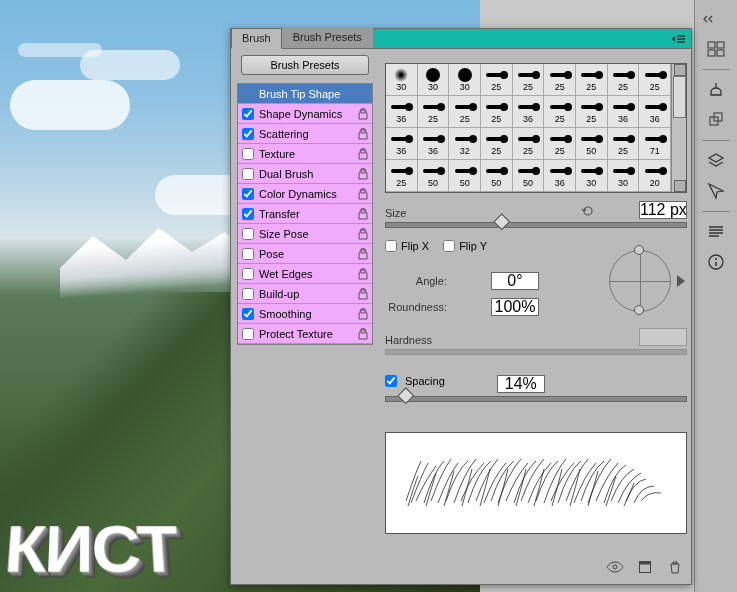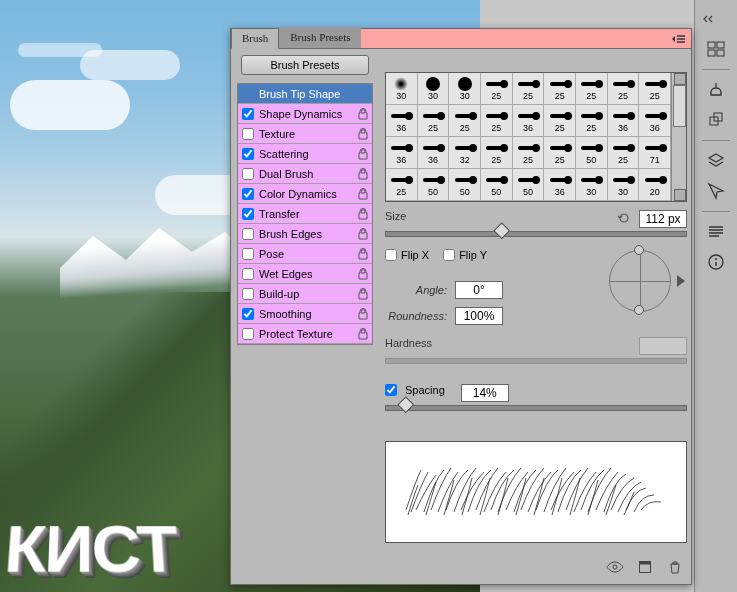--- a/index.html
+++ b/index.html
@@ -69,25 +69,24 @@
     top: 28px;
     width: 460px;
     height: 555px;
     background: #bababa;
     border: 1px solid #6a6a6a;
     box-shadow: 0 2px 8px rgba(0,0,0,0.4);
     z-index: 10;
   }
   .tabs {
     display: flex;
-    background: #fca5a5;
+    background: #14b8a6;
     border-bottom: 1px solid #6a6a6a;
     height: 19px;
     align-items: flex-end;
-    font-family: Liberation Serif, serif;
   }
   .tab {
     padding: 3px 10px;
     font-size: 11px;
     color: #222;
     background: #9a9a9a;
     border: 1px solid transparent;
     cursor: pointer;
     height: 13px;
     line-height: 13px;
@@ -148,21 +147,21 @@
   .opt-row input[type=checkbox] {
     width: 12px; height: 12px;
     margin: 0;
   }
   .opt-row .spacer { width: 12px; flex-shrink: 0; }
   .opt-label { flex: 1; }
   .lock-icon svg { width: 10px; height: 12px; display: block; }
 
   .right-col {
     flex: 1;
-    padding: 23px 6px;
+    padding: 14px 6px;
     position: relative;
   }
   .brush-grid {
     height: 128px;
     border: 1px solid #5a5a5a;
     background: #e5e5e5;
     display: flex;
     position: relative;
   }
   .brush-cells {
@@ -208,35 +207,36 @@
   .vscroll::after { bottom: 0; }
   .vscroll .thumb-bar {
     position: absolute;
     top: 12px; left: 1px; width: 11px; height: 40px;
     background: #dadada;
     border: 1px solid #777;
   }
 
   .ctrl-row {
     display: flex;
-    align-items: flex-start;
+    align-items: flex-end;
     margin-top: 8px;
     font-size: 11px;
     gap: 6px;
   }
   .ctrl-row .lbl { color: #333; }
   .ctrl-row .flex-s { flex: 1; }
   .num-input {
     background: #fff;
     border: 1px solid #666;
     width: 46px;
     height: 16px;
     text-align: center;
-    font-size: 12px;
+    font-size: 16px;
     padding: 0;
+    margin-left: 36px;
   }
   .slider-track {
     height: 4px;
     background: #8a8a8a;
     border: 1px solid #666;
     margin-top: 3px;
     position: relative;
   }
   .slider-handle {
     position: absolute;
@@ -295,21 +295,21 @@
   .angle-arrow {
     position: absolute;
     top: 30px; right: -6px;
     width: 0; height: 0;
     border-left: 8px solid #555;
     border-top: 6px solid transparent;
     border-bottom: 6px solid transparent;
   }
 
   .ar-row { display: flex; align-items: center; gap: 8px; margin-top: 8px; }
-  .ar-row .lbl { width: 62px; text-align: right; color: #333; font-style: italic; }
+  .ar-row .lbl { width: 62px; text-align: right; color: #333; }
 
   .disabled { color: #888; }
   .hardness-box { width: 46px; height: 16px; border: 1px solid #999; background: #cacaca; }
 
   .spacing-row { display: flex; align-items: flex-start; margin-top: 20px; gap: 8px; }
   .spacing-row input[type=checkbox] { width: 12px; height: 12px; margin: 0; }
 
   .preview-box {
     margin: 30px auto 0 auto;
     width: 300px; height: 100px;
@@ -397,38 +397,38 @@
         <div class="opt-row">
           <input type="checkbox" checked="" style="">
           <span class="opt-label">Shape Dynamics</span>
           <span class="lock-icon">
               <svg viewBox="0 0 10 12">
                 <path d="M2 5V3.5a3 3 0 016 0V5h1v6H1V5h1zm1.2 0h3.6V3.5a1.8 1.8 0 00-3.6 0V5z" fill="none" stroke="#555" stroke-width="1"></path>
               </svg>
             </span>
         </div>
         <div class="opt-row">
+          <input type="checkbox" checked="" style="">
+          <span class="opt-label">Scattering</span>
+          <span class="lock-icon">
+              <svg viewBox="0 0 10 12">
+                <path d="M2 5V3.5a3 3 0 016 0V5h1v6H1V5h1zm1.2 0h3.6V3.5a1.8 1.8 0 00-3.6 0V5z" fill="none" stroke="#555" stroke-width="1"></path>
+              </svg>
+            </span>
+        </div>
+        <div class="opt-row">
           <input type="checkbox" style="">
           <span class="opt-label">Texture</span>
           <span class="lock-icon">
               <svg viewBox="0 0 10 12">
                 <path d="M2 5V3.5a3 3 0 016 0V5h1v6H1V5h1zm1.2 0h3.6V3.5a1.8 1.8 0 00-3.6 0V5z" fill="none" stroke="#555" stroke-width="1"></path>
               </svg>
             </span>
         </div>
         <div class="opt-row">
-          <input type="checkbox" checked="" style="">
-          <span class="opt-label">Scattering</span>
-          <span class="lock-icon">
-              <svg viewBox="0 0 10 12">
-                <path d="M2 5V3.5a3 3 0 016 0V5h1v6H1V5h1zm1.2 0h3.6V3.5a1.8 1.8 0 00-3.6 0V5z" fill="none" stroke="#555" stroke-width="1"></path>
-              </svg>
-            </span>
-        </div>
-        <div class="opt-row">
           <input type="checkbox" style="">
           <span class="opt-label">Dual Brush</span>
           <span class="lock-icon">
               <svg viewBox="0 0 10 12">
                 <path d="M2 5V3.5a3 3 0 016 0V5h1v6H1V5h1zm1.2 0h3.6V3.5a1.8 1.8 0 00-3.6 0V5z" fill="none" stroke="#555" stroke-width="1"></path>
               </svg>
             </span>
         </div>
         <div class="opt-row">
           <input type="checkbox" checked="" style="">
@@ -443,21 +443,21 @@
           <input type="checkbox" checked="" style="">
           <span class="opt-label">Transfer</span>
           <span class="lock-icon">
               <svg viewBox="0 0 10 12">
                 <path d="M2 5V3.5a3 3 0 016 0V5h1v6H1V5h1zm1.2 0h3.6V3.5a1.8 1.8 0 00-3.6 0V5z" fill="none" stroke="#555" stroke-width="1"></path>
               </svg>
             </span>
         </div>
         <div class="opt-row">
           <input type="checkbox" style="">
-          <span class="opt-label">Brush Edges</span>
+          <span class="opt-label">Size Pose</span>
           <span class="lock-icon">
               <svg viewBox="0 0 10 12">
                 <path d="M2 5V3.5a3 3 0 016 0V5h1v6H1V5h1zm1.2 0h3.6V3.5a1.8 1.8 0 00-3.6 0V5z" fill="none" stroke="#555" stroke-width="1"></path>
               </svg>
             </span>
         </div>
         <div class="opt-row">
           <input type="checkbox" style="">
           <span class="opt-label">Pose</span>
           <span class="lock-icon">

